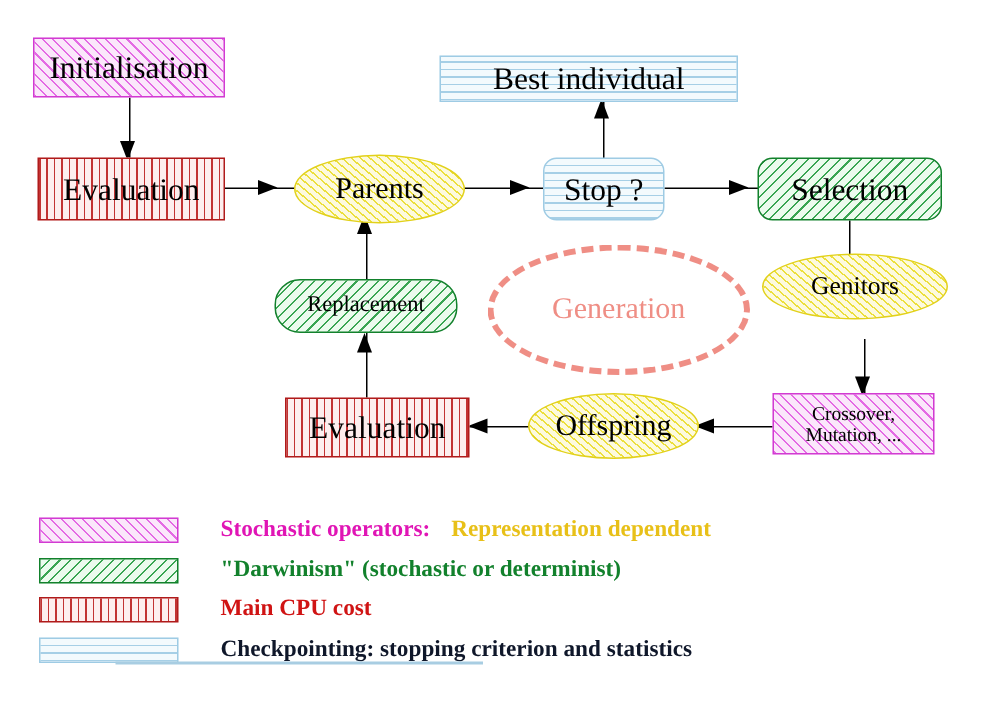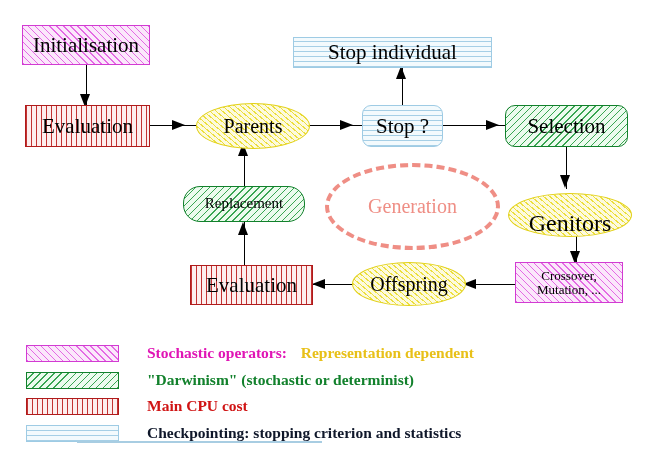--- a/index.html
+++ b/index.html
@@ -192,28 +192,28 @@
 
   <div class="node fill-yellow ellipse" style="left:196px; top:103px; width:114px; height:46px; font-size:20px;">
     <span class="node-label">Parents</span>
   </div>
 
   <div class="node fill-blue rounded" style="left:362px; top:105px; width:81px; height:42px; font-size:21px;">
     <span class="node-label">Stop ?</span>
   </div>
 
   <div class="node fill-blue" style="left:293px; top:37px; width:199px; height:31px; font-size:21px;">
-    <span class="node-label">Stop individual</span>
+    <span class="node-label">Best individual</span>
   </div>
 
   <div class="node fill-green" style="left:505px; top:105px; width:123px; height:42px; font-size:21px;border-radius:10px;">
     <span class="node-label">Selection</span>
   </div>
 
-  <div class="node fill-yellow ellipse" style="left:508px; top:193px; width:124px; height:44px; font-size:24px;align-items:flex-end;">
+  <div class="node fill-yellow ellipse" style="left:508px; top:169px; width:124px; height:44px; font-size:17px;">
     <span class="node-label">Genitors</span>
   </div>
 
   <div class="node fill-magenta" style="left:515px; top:262px; width:108px; height:41px; font-size:13px;">
     <span class="node-label">Crossover,
 Mutation, ...</span>
   </div>
 
   <div class="node fill-yellow ellipse" style="left:352px; top:262px; width:114px; height:44px; font-size:20px;">
     <span class="node-label">Offspring</span>

